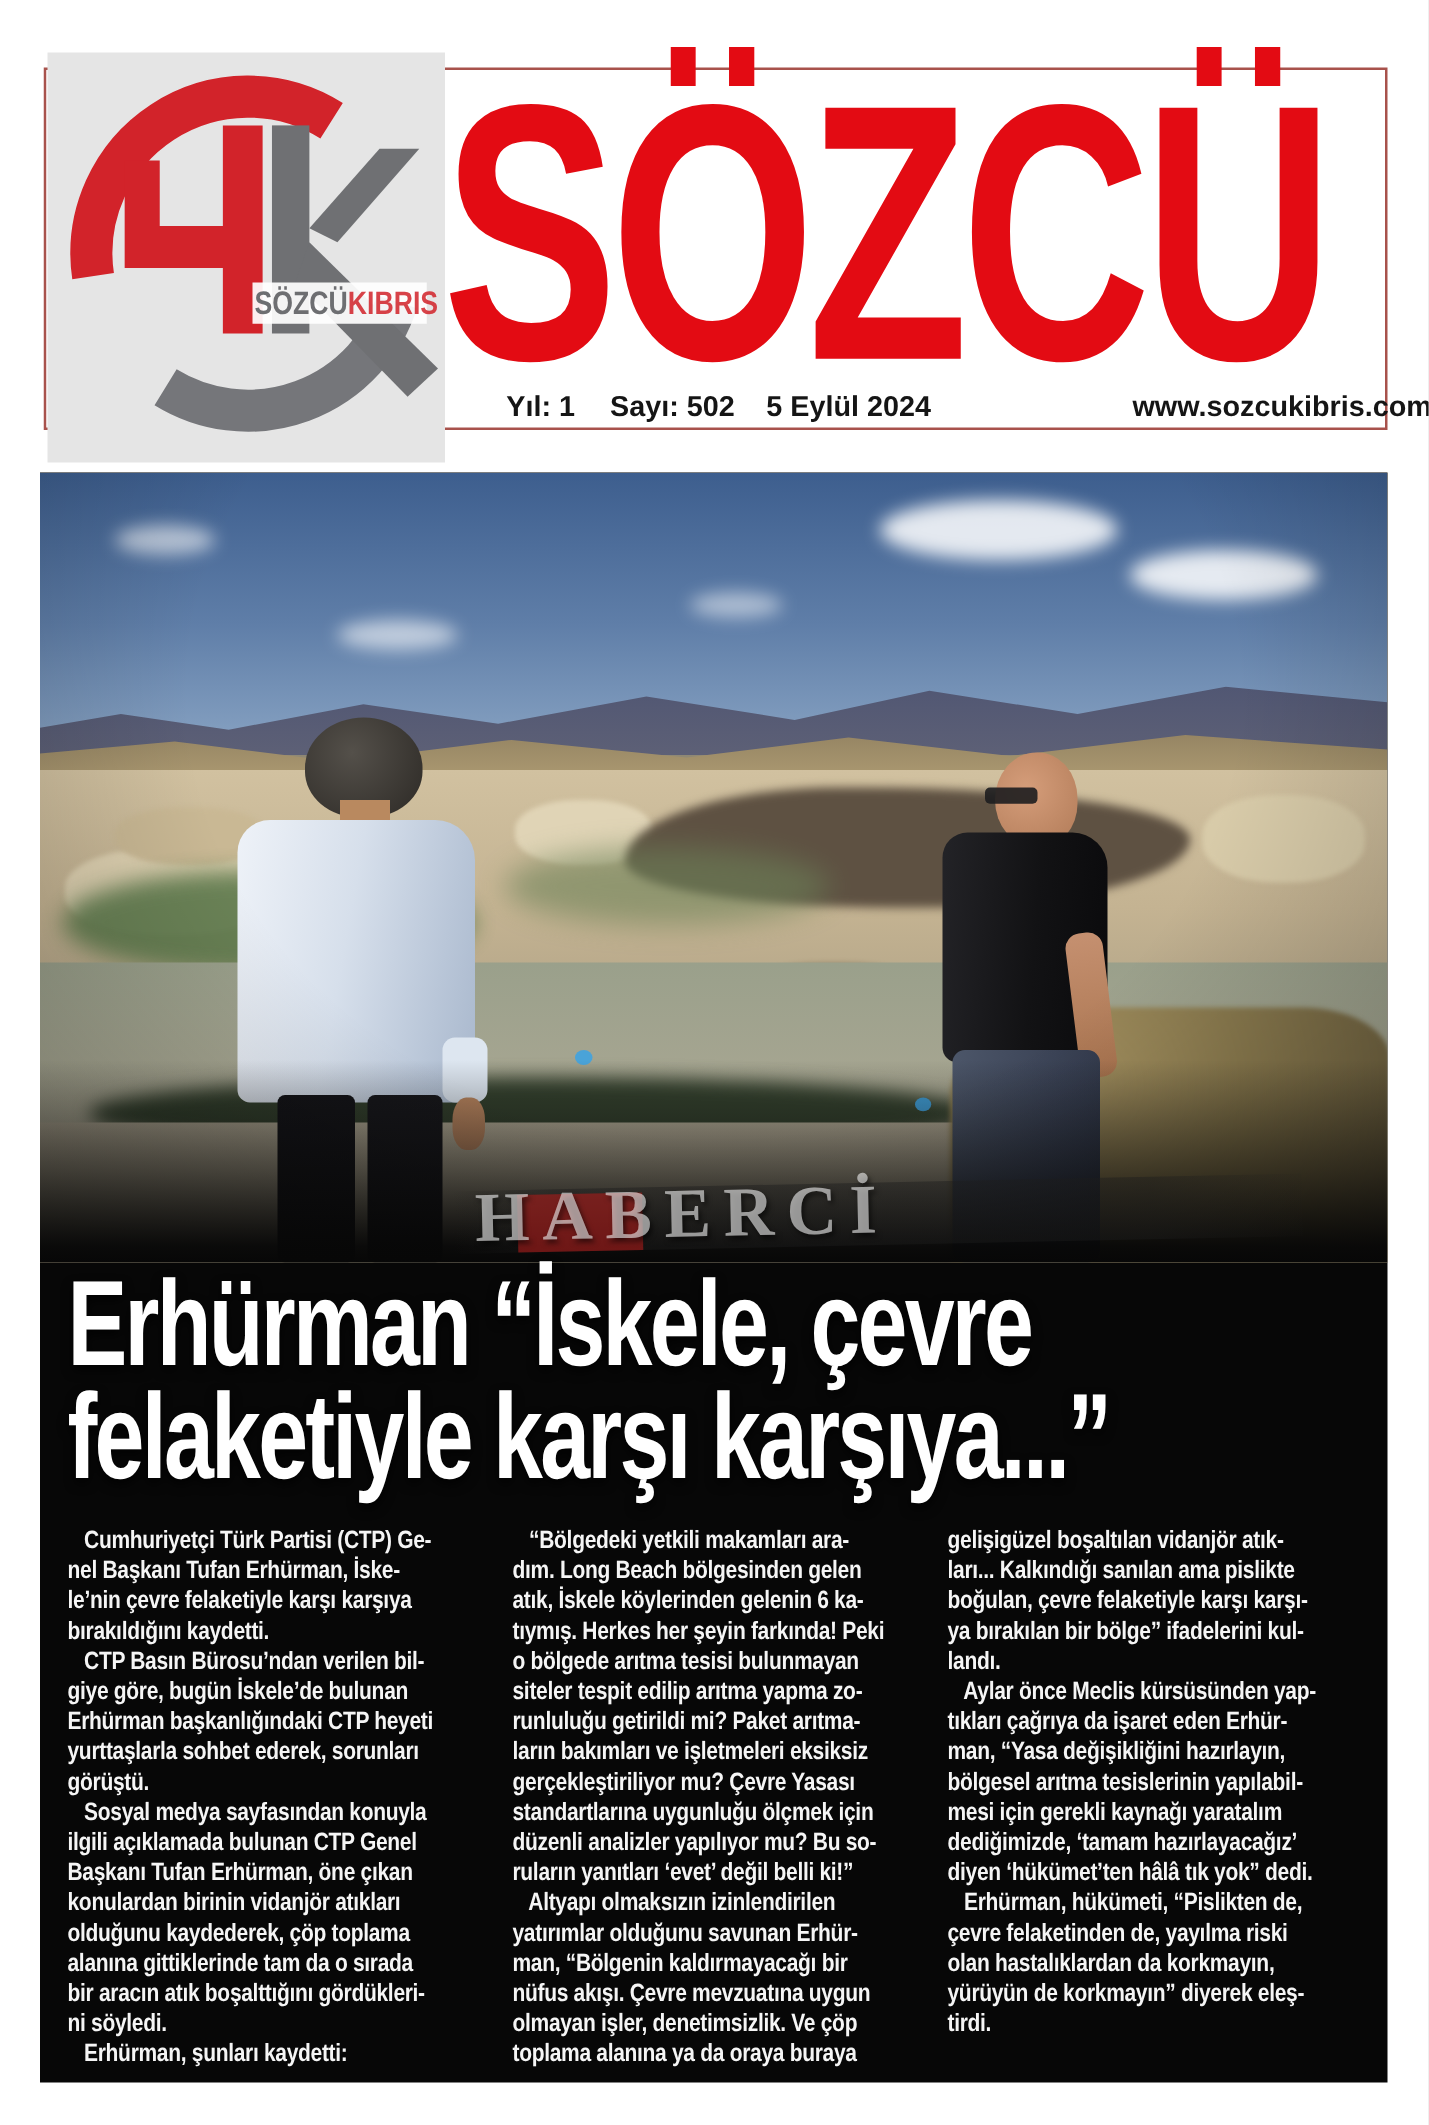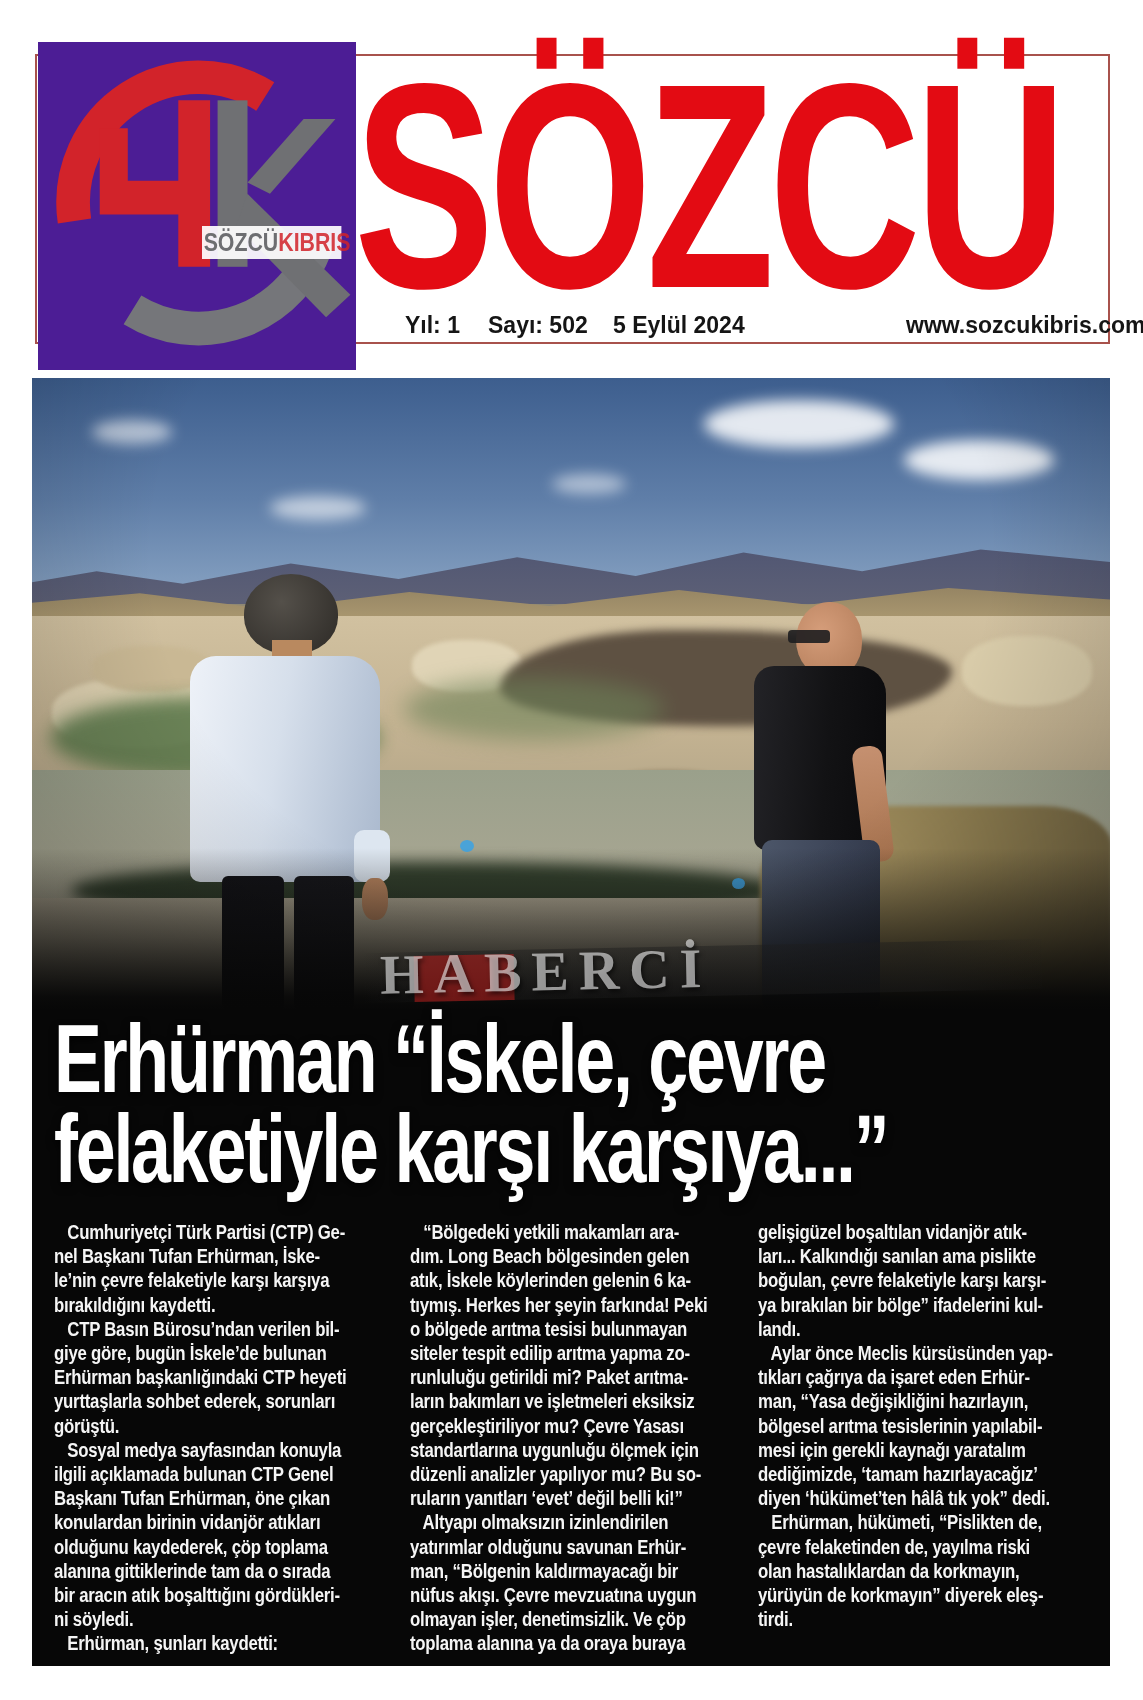--- a/index.html
+++ b/index.html
@@ -2,21 +2,21 @@
 <html><head>
 <meta charset="utf-8">
 <style>
   html,body{margin:0;padding:0;background:#e9e9e9;}
   .page{position:relative;width:1143px;height:1700px;background:#fff;overflow:hidden;
         font-family:"Liberation Sans",sans-serif;}
   .abs{position:absolute;}
 
   
   .masthead-frame{left:35px;top:54px;width:1071px;height:286px;border:2px solid #a8524c;}
-  .logo-box{left:38px;top:42px;width:318px;height:328px;background:#4c1d95;}
+  .logo-box{left:38px;top:42px;width:318px;height:328px;background:#e5e5e5;}
   .logo-box svg{display:block;}
   .logo-text{left:164px;top:184px;width:166px;font-size:26px;font-weight:bold;
              letter-spacing:0;transform:scaleX(.82);transform-origin:left top;
              background:rgba(255,255,255,.92);padding:1px 2px;white-space:nowrap;}
   .logo-text .g{color:#6d6e71;}
   .logo-text .r{color:#d2232a;opacity:.85;}
   .brand-title{left:354px;top:40px;font-size:292px;line-height:1;font-weight:bold;
                color:#e30b13;letter-spacing:-8px;transform:scaleX(.72);
                transform-origin:left top;white-space:nowrap;}
   .issue-line span{position:absolute;top:312px;font-family:Liberation Sans, sans-serif;

